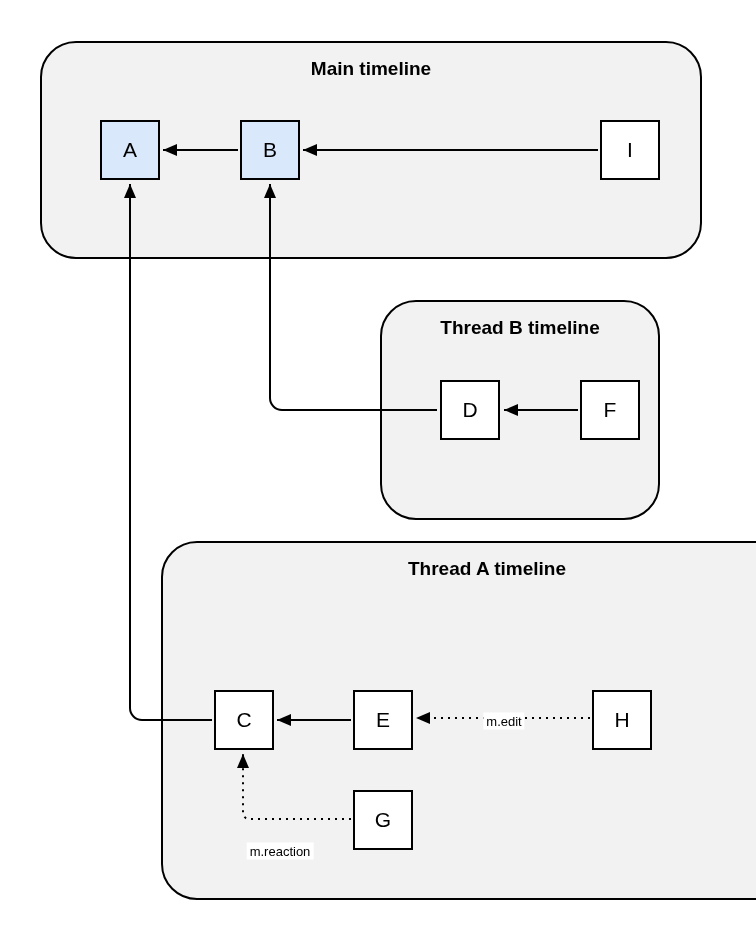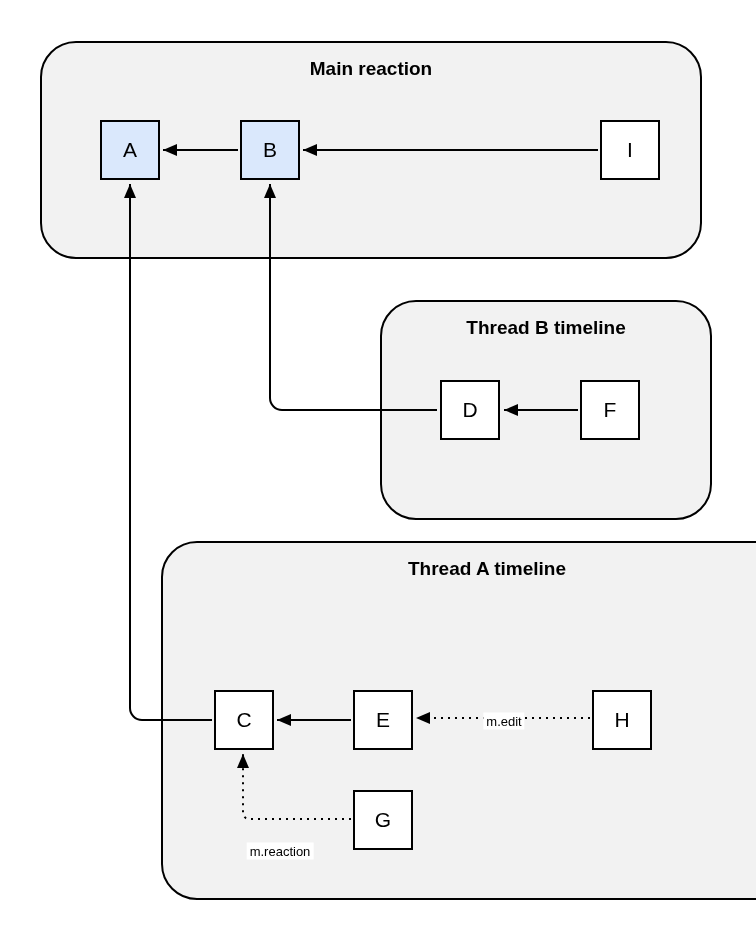--- a/index.html
+++ b/index.html
@@ -24,21 +24,21 @@
     box-sizing: border-box;
     z-index: 1;
   }
   .container-title {
     text-align: center;
     font-weight: bold;
     font-size: 19px;
     margin-top: 15px;
   }
   #c-main    { left: 40px;  top: 41px;  width: 662px; height: 218px; }
-  #c-threadb { left: 380px; top: 300px; width: 332px; height: 220px; }
+  #c-threadb { left: 380px; top: 300px; width: 280px; height: 220px; }
   #c-threada { left: 161px; top: 541px; width: 652px; height: 359px; }
 
   svg.edges {
     position: absolute;
     left: 0; top: 0;
     z-index: 2;
     pointer-events: none;
   }
   .edge {
     fill: none;
@@ -85,21 +85,21 @@
   }
   #lbl-edit     { left: 504px; top: 721px; }
   #lbl-reaction { left: 273px; top: 851px; margin-left: 7px; }
 </style>
 </head>
 <body>
 
 <div class="canvas">
 
   <div class="container" id="c-main">
-    <div class="container-title">Main reaction</div>
+    <div class="container-title">Main timeline</div>
   </div>
 
   <div class="container" id="c-threadb">
     <div class="container-title">Thread B timeline</div>
   </div>
 
   <div class="container" id="c-threada">
     <div class="container-title">Thread A timeline</div>
   </div>
 

